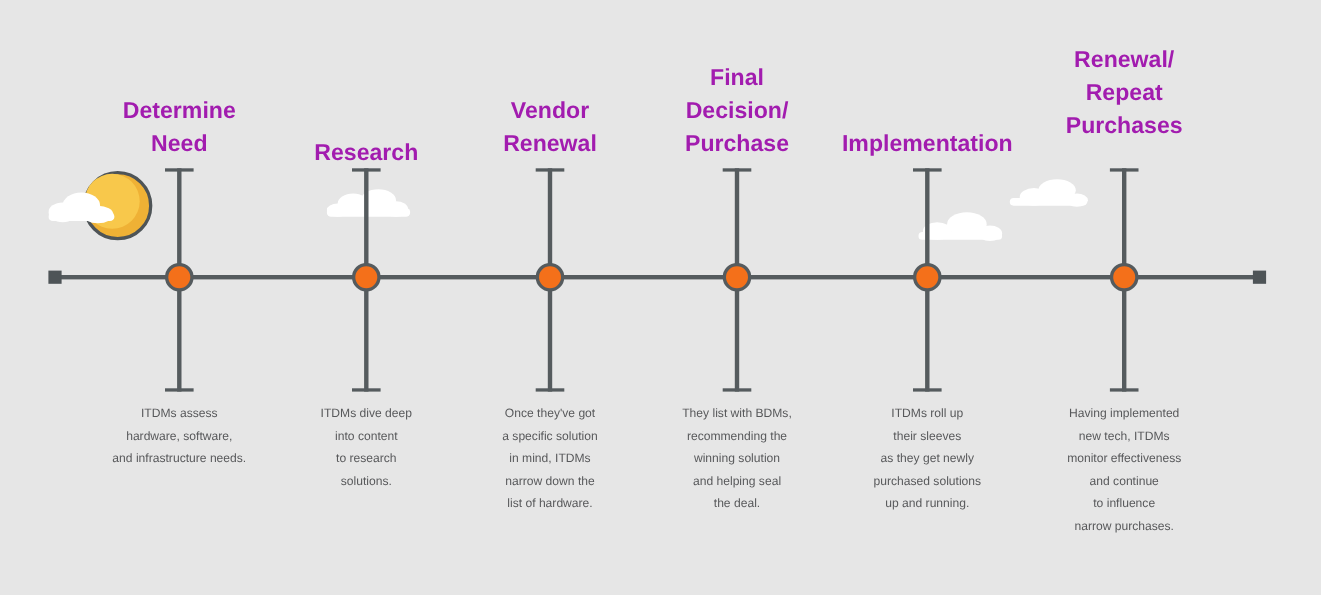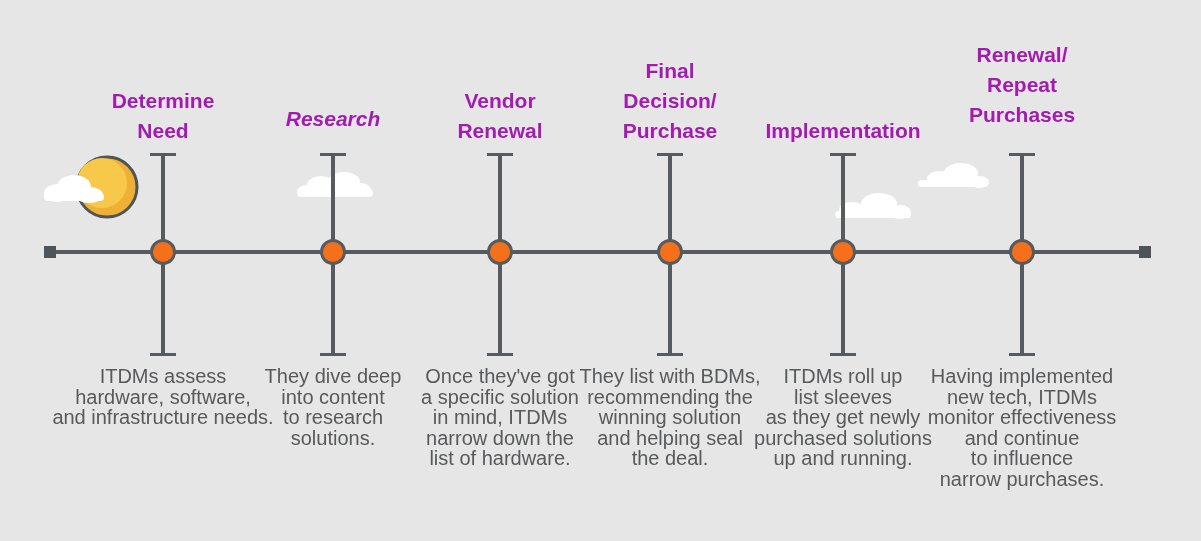--- a/index.html
+++ b/index.html
@@ -92,21 +92,21 @@
     white-space: pre-line;
   }
 
   
   .desc {
     position: absolute;
     top: 366px;
     left: -150px;
     width: 300px;
     text-align: center;
-    font-size: 20px;
+    font-size: 11px;
     line-height: 20.5px;
     color: #58595b;
     white-space: pre-line;
   }
 
   
   .icon-layer {
     position: absolute;
     left: 0; top: 0;
     width: 1201px; height: 541px;
@@ -173,26 +173,26 @@
     <div class="stem-cap top"></div>
     <div class="stem"></div>
     <div class="stem-cap bottom"></div>
     <div class="node"></div>
     <div class="desc">ITDMs assess
 hardware, software,
 and infrastructure needs.</div>
   </div>
 
   <div class="step" style="left:333px;">
-    <div class="heading" style="top:104px;font-style:italic;">Research</div>
-    <div class="stem-cap top"></div>
-    <div class="stem"></div>
-    <div class="stem-cap bottom"></div>
-    <div class="node"></div>
-    <div class="desc">They dive deep
+    <div class="heading" style="top:124px;">Research</div>
+    <div class="stem-cap top"></div>
+    <div class="stem"></div>
+    <div class="stem-cap bottom"></div>
+    <div class="node"></div>
+    <div class="desc">ITDMs dive deep
 into content
 to research
 solutions.</div>
   </div>
 
   <div class="step" style="left:500px;">
     <div class="heading" style="top:86px;">Vendor
 Renewal</div>
     <div class="stem-cap top"></div>
     <div class="stem"></div>
@@ -220,21 +220,21 @@
 the deal.</div>
   </div>
 
   <div class="step" style="left:843px;">
     <div class="heading" style="top:116px;">Implementation</div>
     <div class="stem-cap top"></div>
     <div class="stem"></div>
     <div class="stem-cap bottom"></div>
     <div class="node"></div>
     <div class="desc">ITDMs roll up
-list sleeves
+their sleeves
 as they get newly
 purchased solutions
 up and running.</div>
   </div>
 
   <div class="step" style="left:1022px;">
     <div class="heading" style="top:40px;">Renewal/
 Repeat
 Purchases</div>
     <div class="stem-cap top"></div>

